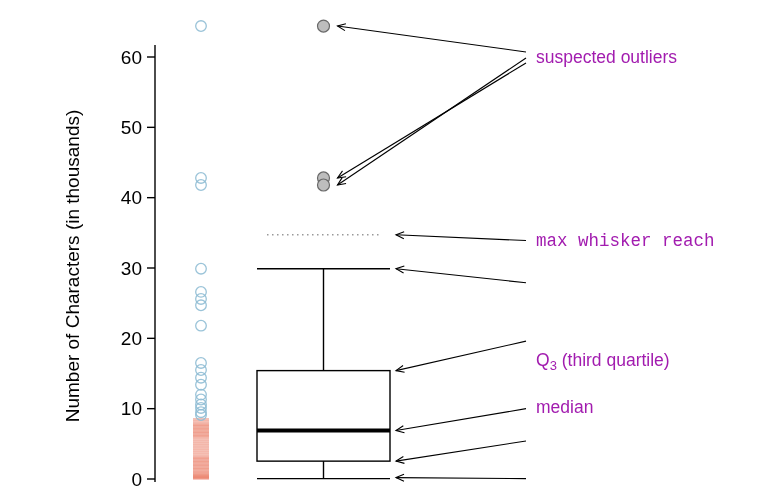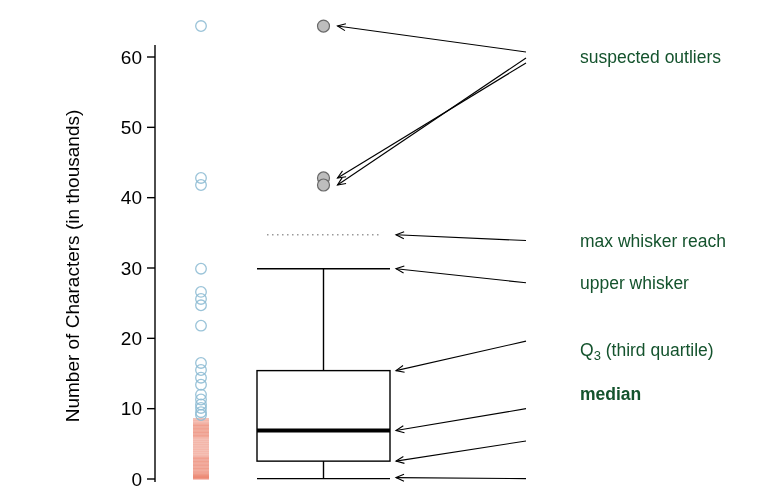--- a/index.html
+++ b/index.html
@@ -15,21 +15,21 @@
   .ylabel{
     position:absolute;
     left:73px;top:266px;
     transform:translate(-50%,-50%) rotate(-90deg);
     font-size:19px;color:#000;white-space:nowrap;
   }
   .ann{
     position:absolute;
     left:536px;
     transform:translateY(-50%);
-    font-size:17.5px;color:#14532d;white-space:nowrap;margin-left:44px;
+    font-size:17.5px;color:#a21caf;white-space:nowrap;
   }
   .ann sub{font-size:13px;line-height:0;}
 </style>
 </head>
 <body>
 
 <div class="figure">
 
   <svg id="chart" width="784" height="499" viewBox="0 0 784 499">
       <defs>
@@ -139,26 +139,23 @@
         <line x1="526" y1="441.02" x2="396" y2="461.13533333333334" stroke="#000000" stroke-width="1.1" marker-end="url(#arr)"></line>
         <line x1="526" y1="478.6483333333333" x2="396" y2="477.5933333333333" stroke="#000000" stroke-width="1.1" marker-end="url(#arr)"></line>
       </g>
     </svg>
 
   <div class="ylabel">Number of Characters (in thousands)</div>
 
   <div class="ann" style="top: 57px;">
     <span>suspected outliers</span><sub></sub><span></span>
   </div>
-  <div class="ann" style="top: 240.57px;">
+  <div class="ann" style="top: 240.57px; font-family: Liberation Mono, monospace;">
     <span>max whisker reach</span><sub></sub><span></span>
   </div>
-  <div class="ann" style="top: 282.77px;">
-    <span>upper whisker</span><sub></sub><span></span>
-  </div>
-  <div class="ann" style="top: 350px;">
+  <div class="ann" style="top: 360px;">
     <span>Q</span><sub>3</sub><span> (third quartile)</span>
   </div>
-  <div class="ann" style="top: 394px; font-weight: bold;">
+  <div class="ann" style="top: 407px;">
     <span>median</span><sub></sub><span></span>
   </div>
 
 </div>
 
 </body></html>

